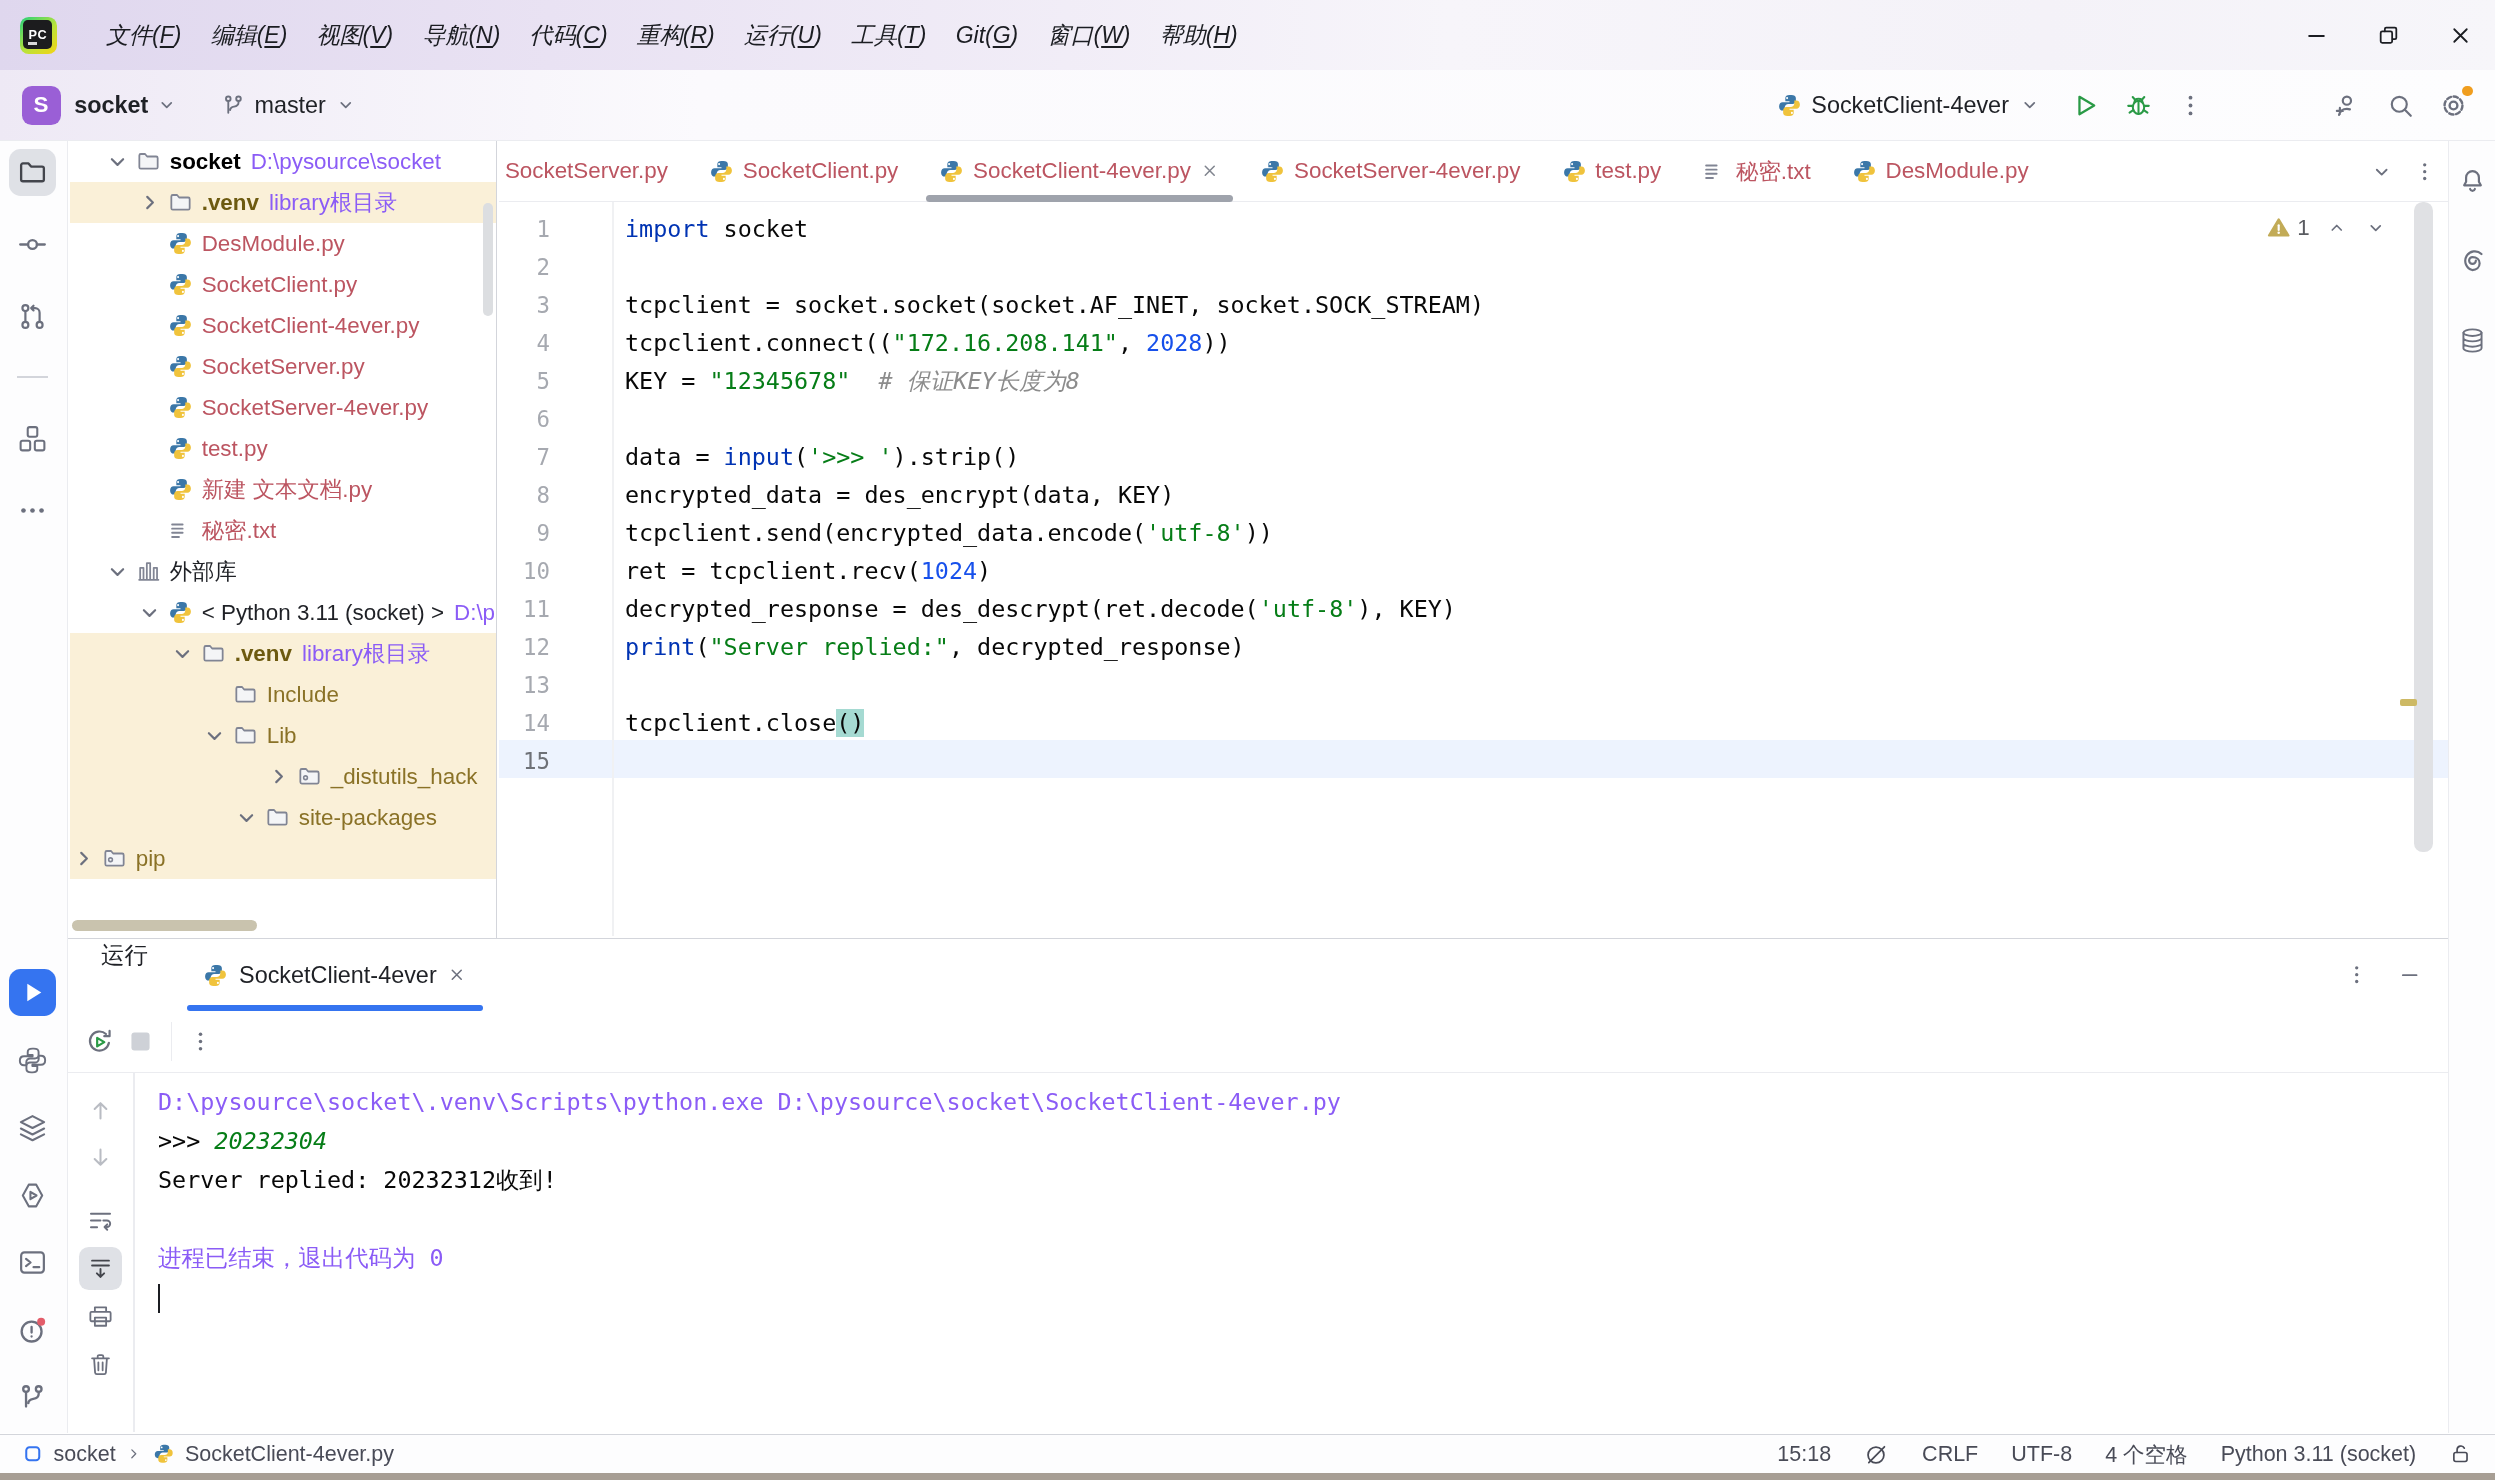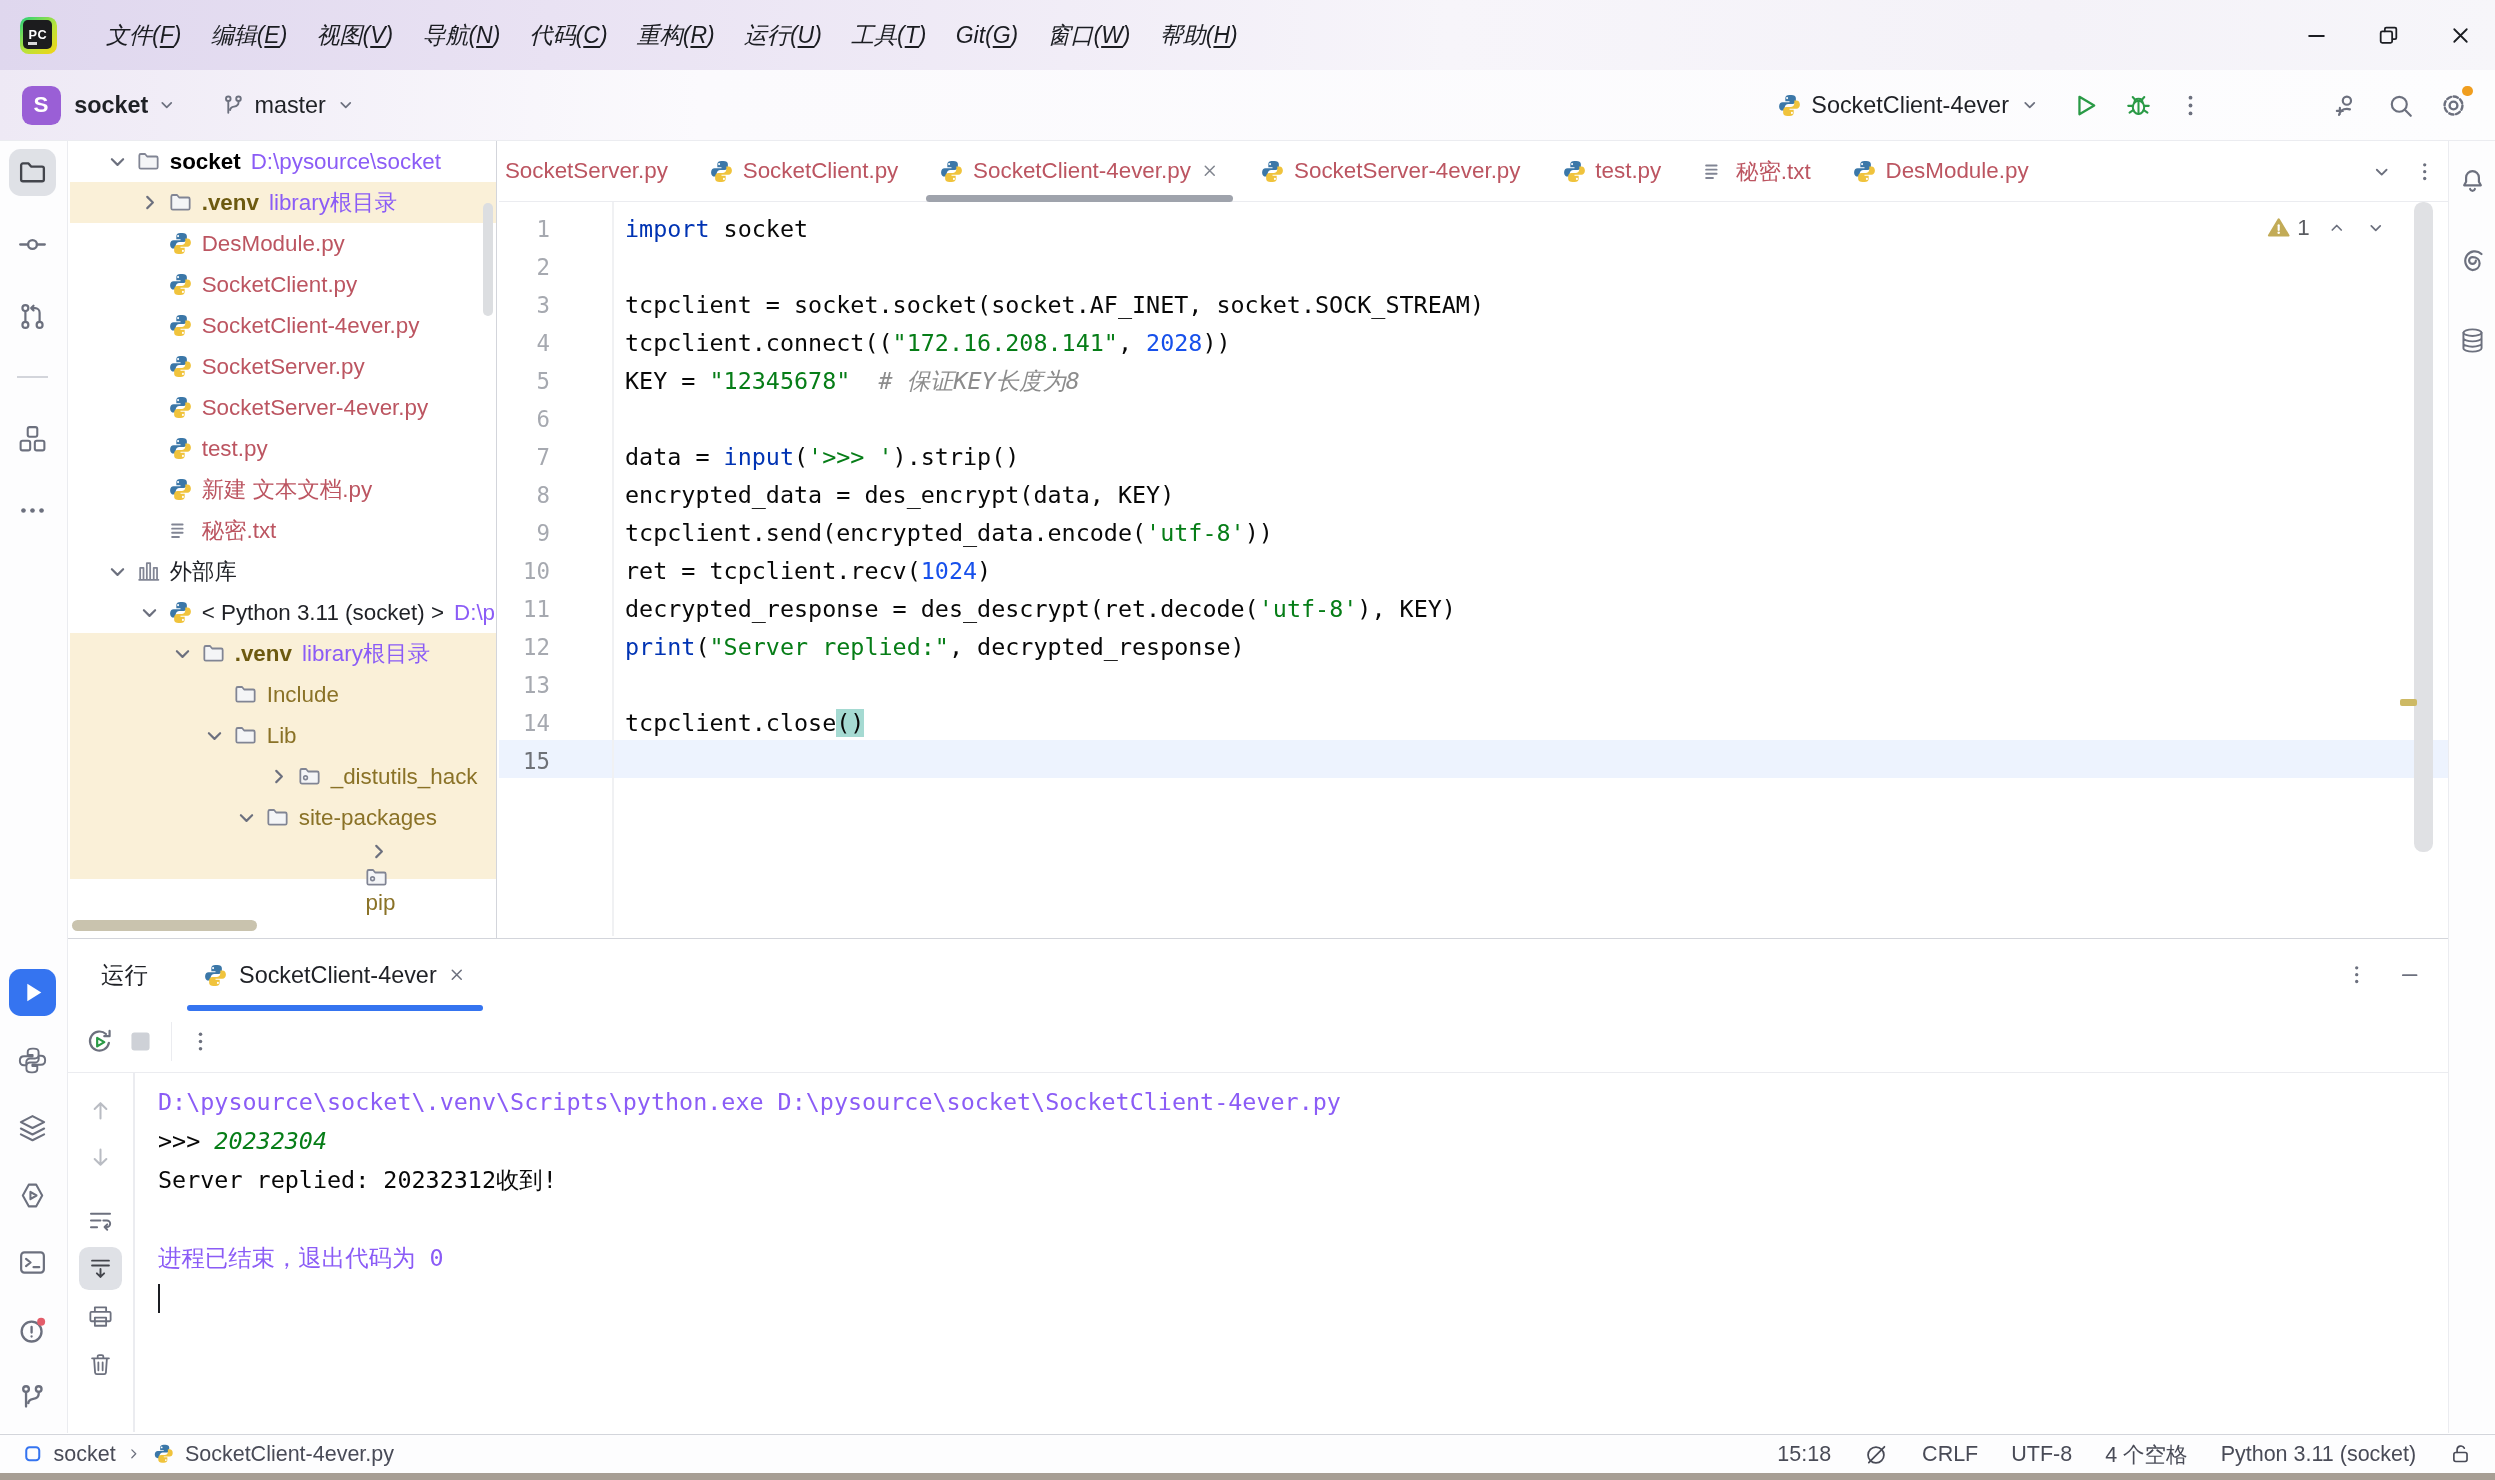--- a/index.html
+++ b/index.html
@@ -98,21 +98,21 @@
   .warn-nav{color:#6c707e;}
 
   
   #rightstripe{position:absolute;left:2448px;top:141px;width:47px;height:1292px;background:#fdfdfe;
     border-left:1.5px solid #ebecf0;box-sizing:border-box;display:flex;flex-direction:column;align-items:center;
     padding-top:15.6px;gap:33px;color:#6c707e;}
 
   
   #runpanel{position:absolute;left:68px;top:938px;width:2380px;height:495px;background:#fff;
     border-top:1.5px solid #d3d5db;box-sizing:border-box;}
-  #run-header{position:relative;height:72px;display:flex;align-items:center;padding-left:33px;}
+  #run-header{position:relative;height:72px;display:flex;padding-left:33px;}
   #run-label{font-size:23.4px;color:#1f2126;}
   #runtab{display:flex;align-items:center;gap:10.7px;height:100%;padding:0 16.6px;margin-left:39px;position:relative;}
   #runtab-label{font-size:23.4px;color:#1f2126;}
   #runtab::after{content:"";position:absolute;left:0;right:0;bottom:0;height:5.9px;border-radius:2.9px;background:#3574f0;}
   #run-header-right{position:absolute;right:27px;top:0;height:72px;display:flex;align-items:center;gap:29px;color:#6c707e;}
   #run-toolbar{height:62px;border-bottom:1.5px solid #ebecf0;box-sizing:border-box;display:flex;align-items:center;padding-left:15.6px;color:#6c707e;}
   .rt-gap{width:11.7px;}
   .vdiv{width:1.5px;height:39px;background:#ebecf0;margin:0 15.6px;}
   #console{position:relative;height:359px;}
   #con-vbar{position:absolute;left:0;top:15.6px;width:64px;display:flex;flex-direction:column;align-items:center;gap:4.9px;color:#6c707e;}
@@ -592,21 +592,21 @@
               <path d="M7 10l5 5 5-5"></path>
             </svg>
           </span>
           <span class="t-icon">
             <svg viewBox="0 0 24 24">
               <path d="M3.2 6.2c0-.8.6-1.4 1.4-1.4h4.1l2 2.4h8.7c.8 0 1.4.6 1.4 1.4v8.8c0 .8-.6 1.4-1.4 1.4H4.6c-.8 0-1.4-.6-1.4-1.4z" fill="#f4f5f7" stroke="#818594" stroke-width="1.7" stroke-linejoin="round"></path>
             </svg>
           </span>
           <span class="t-label lib">site-packages</span>
         </div>
-        <div class="tree-row cream" style="padding-left: 195px; flex-direction: column;">
+        <div class="tree-row cream" style="">
           <span class="t-chev">
             <svg viewBox="0 0 24 24" fill="none" stroke="currentColor" stroke-width="1.9" stroke-linecap="round" stroke-linejoin="round">
               <path d="M10 7l5 5-5 5"></path>
             </svg>
           </span>
           <span class="t-icon">
             <svg viewBox="0 0 24 24">
               <path d="M3.2 6.2c0-.8.6-1.4 1.4-1.4h4.1l2 2.4h8.7c.8 0 1.4.6 1.4 1.4v8.8c0 .8-.6 1.4-1.4 1.4H4.6c-.8 0-1.4-.6-1.4-1.4z" fill="#f4f5f7" stroke="#818594" stroke-width="1.7" stroke-linejoin="round"></path>
               <circle cx="8.2" cy="13.2" r="1.8" fill="none" stroke="#818594" stroke-width="1.5"></circle>
             </svg>

